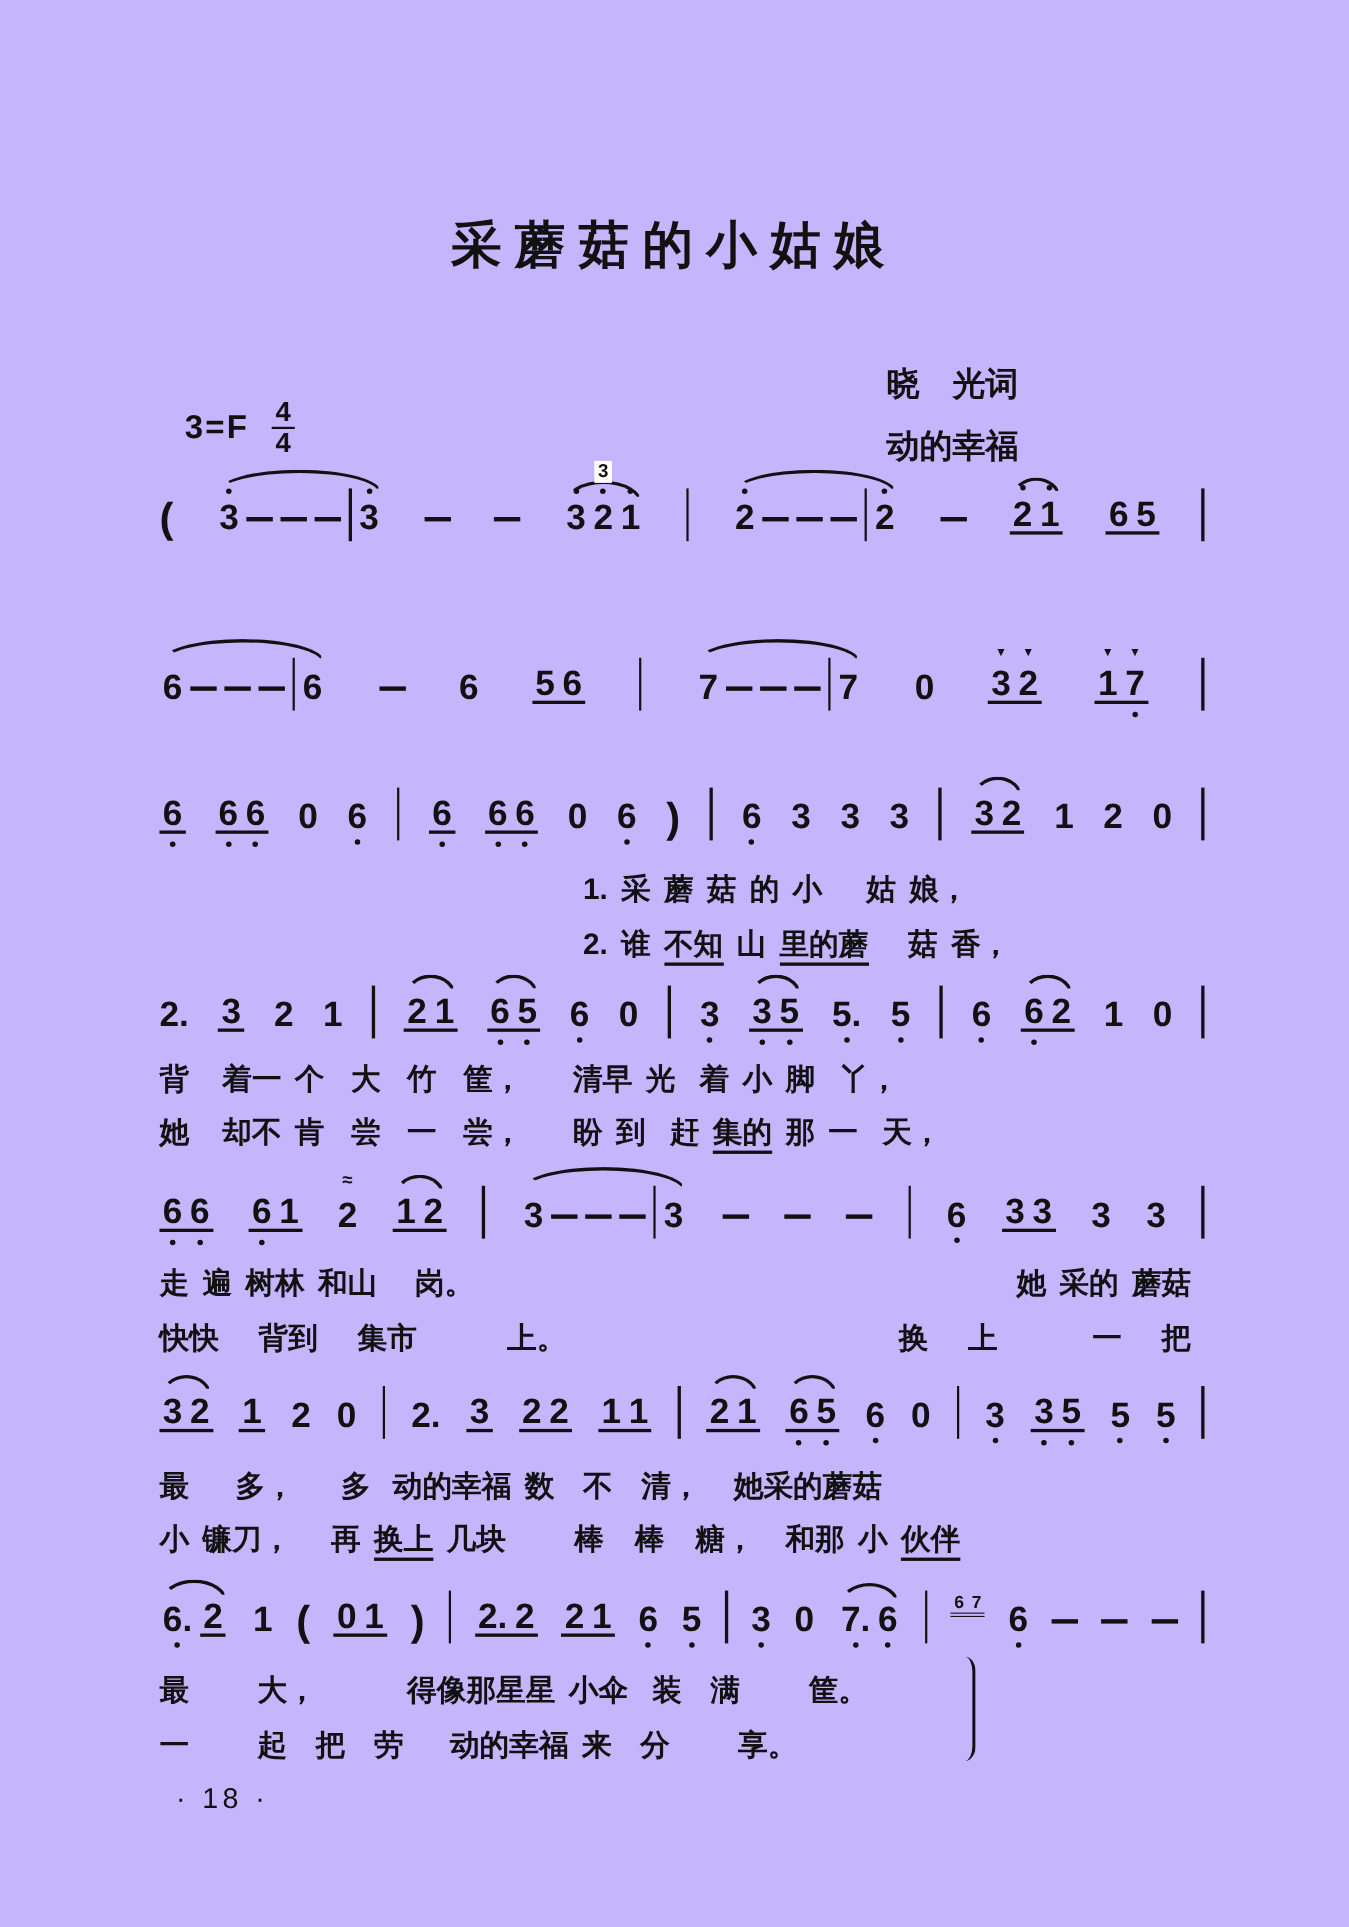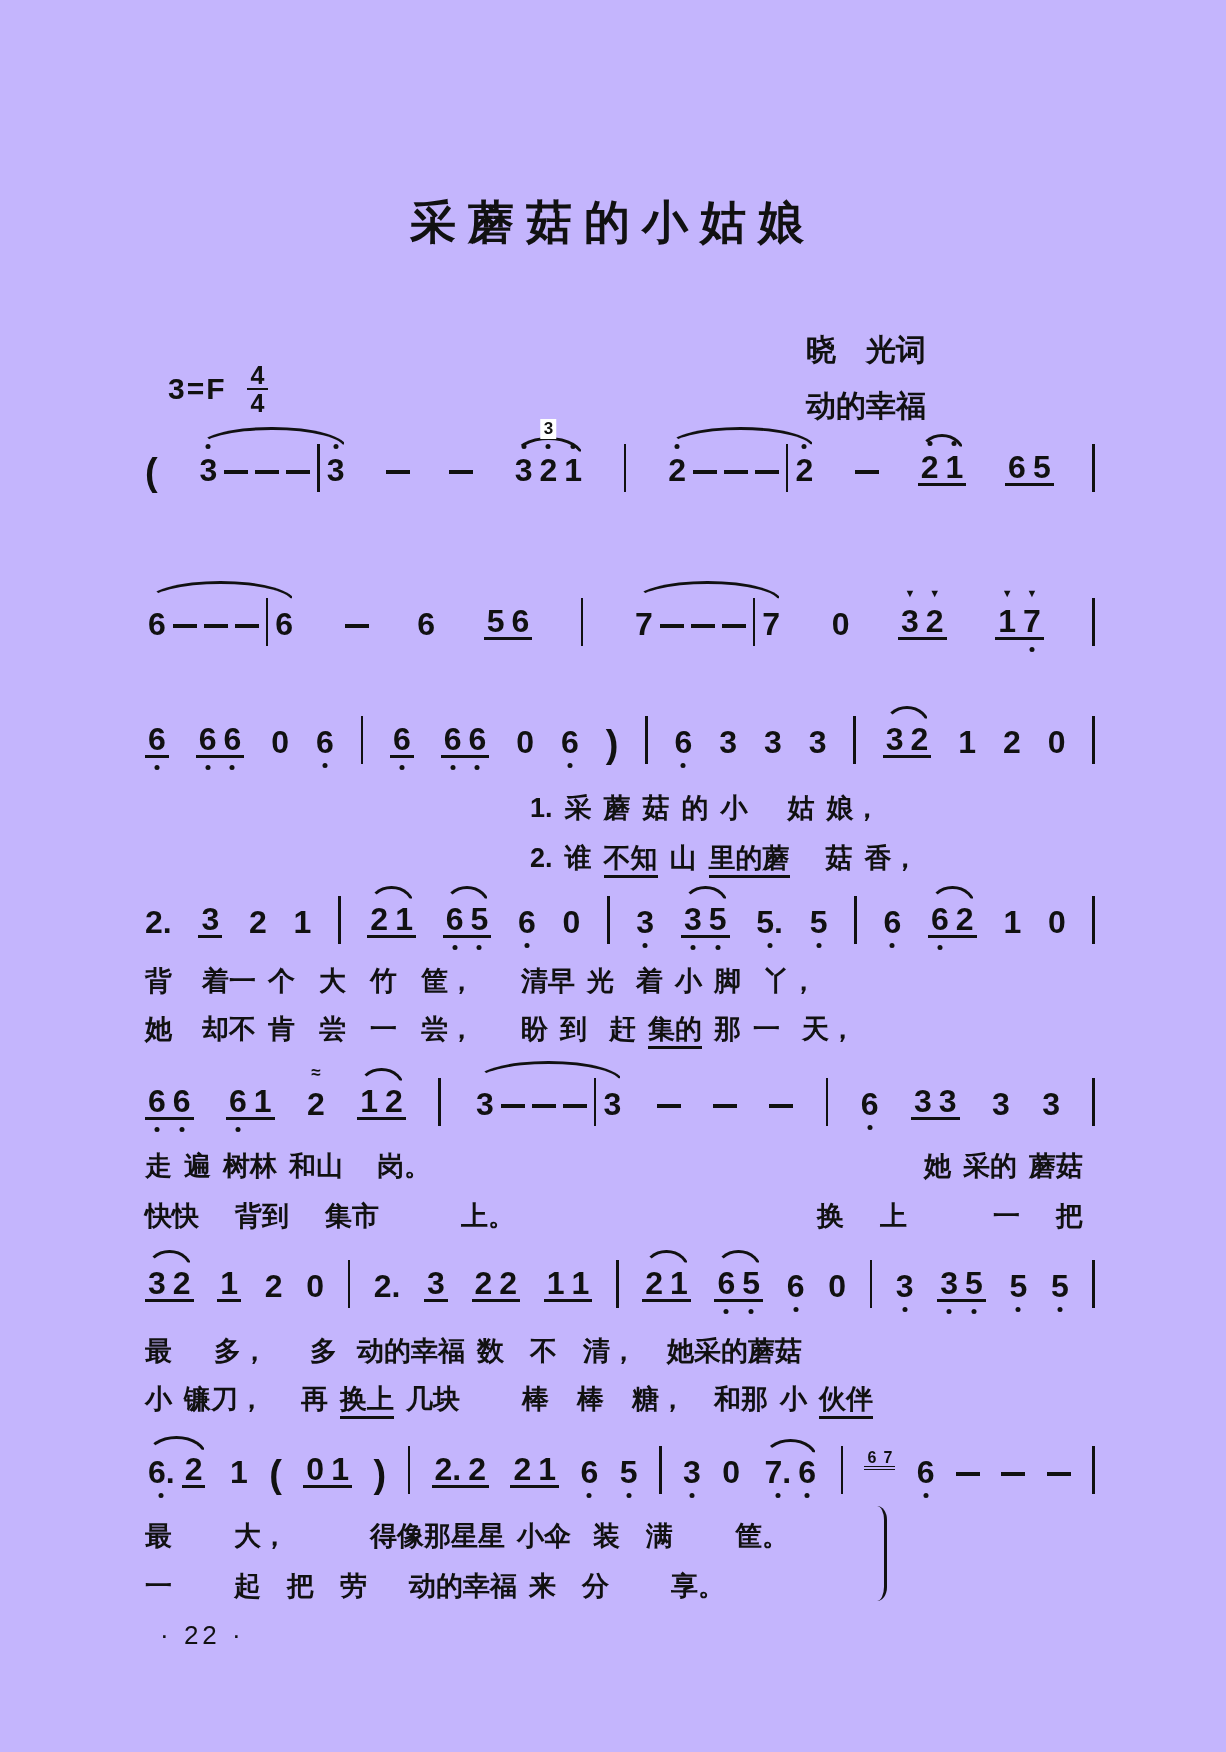--- a/index.html
+++ b/index.html
@@ -484,14 +484,14 @@
         <span class="seg">来</span>
         <span class="spacer" style="width: 14px;"></span>
         <span class="seg">分</span>
         <span class="spacer" style="width: 50px;"></span>
         <span class="seg">享。</span>
       </div>
     </div>
 
   <div class="bracket" style="left:872px;top:1506px;height:95px;"></div>
 
-  <div class="pageno" style="left:160px;top:1620px;">· 22 ·</div>
+  <div class="pageno" style="left:160px;top:1620px;">· 18 ·</div>
 </div>
 
 </body></html>

